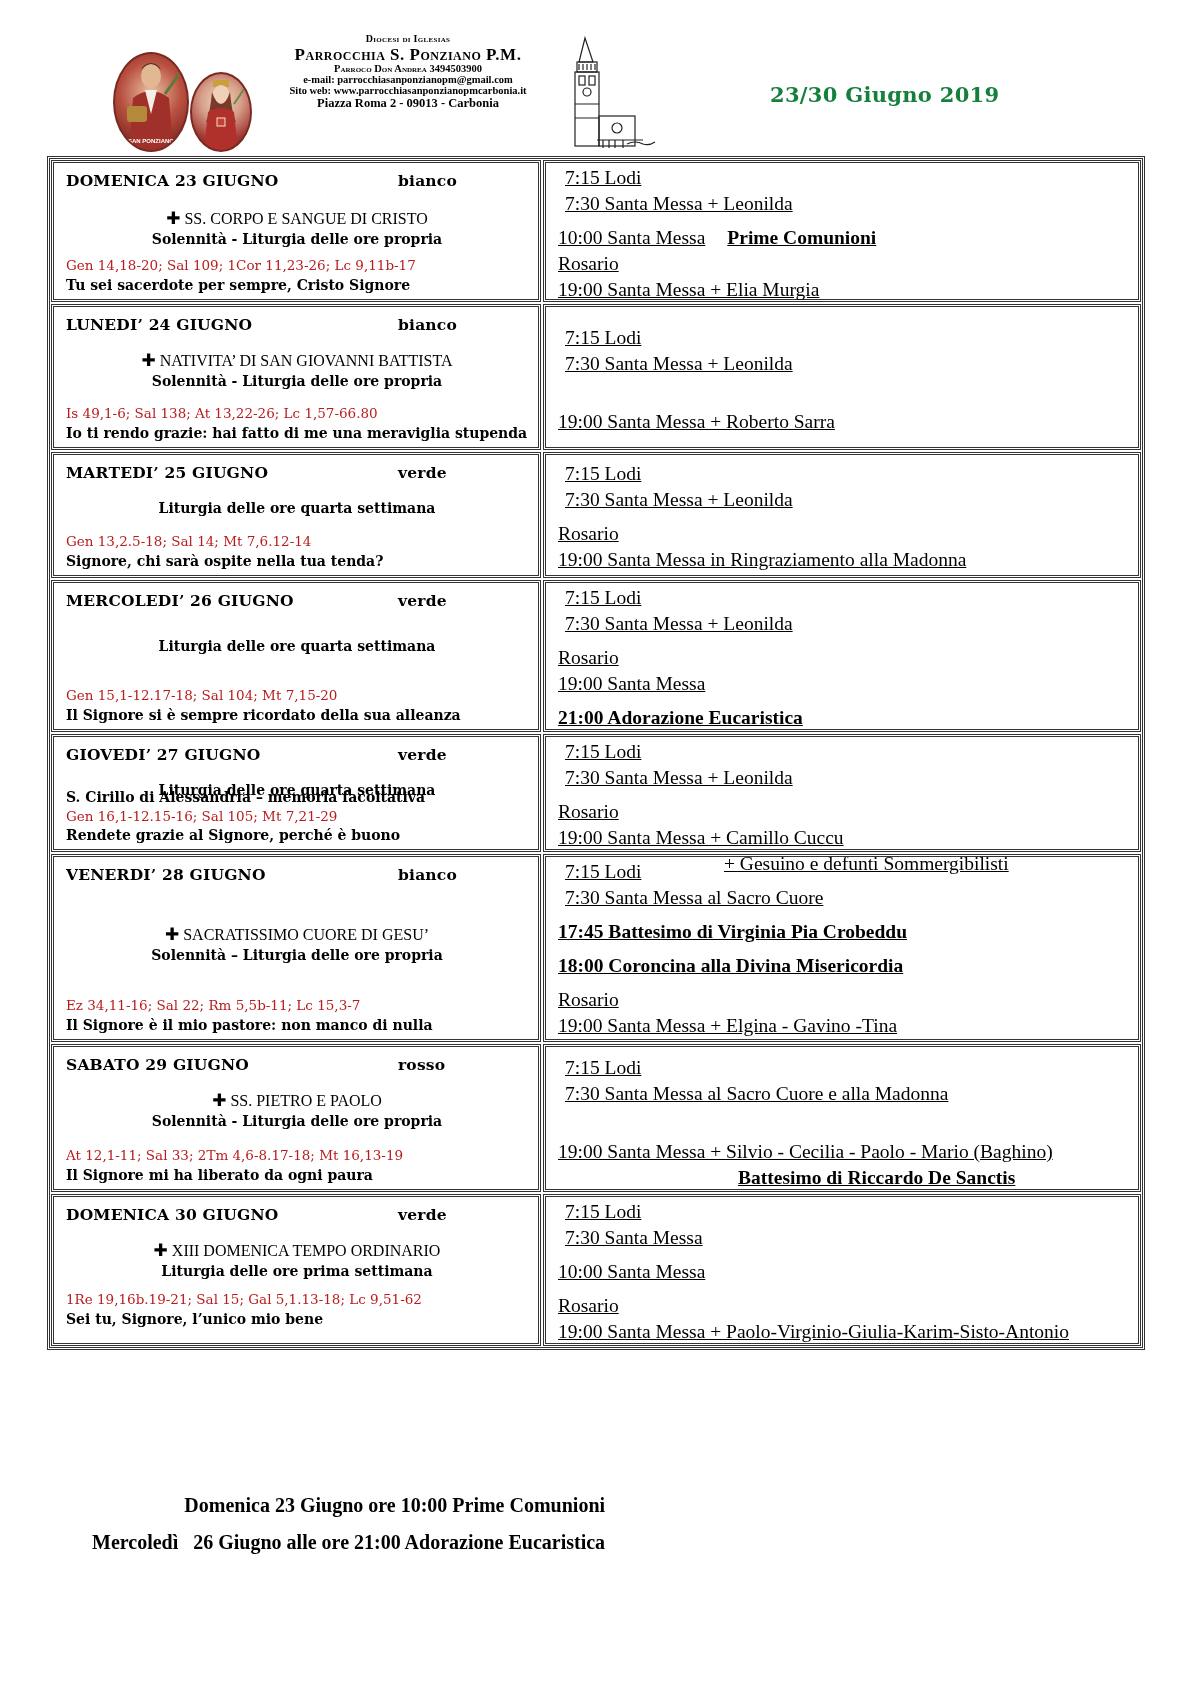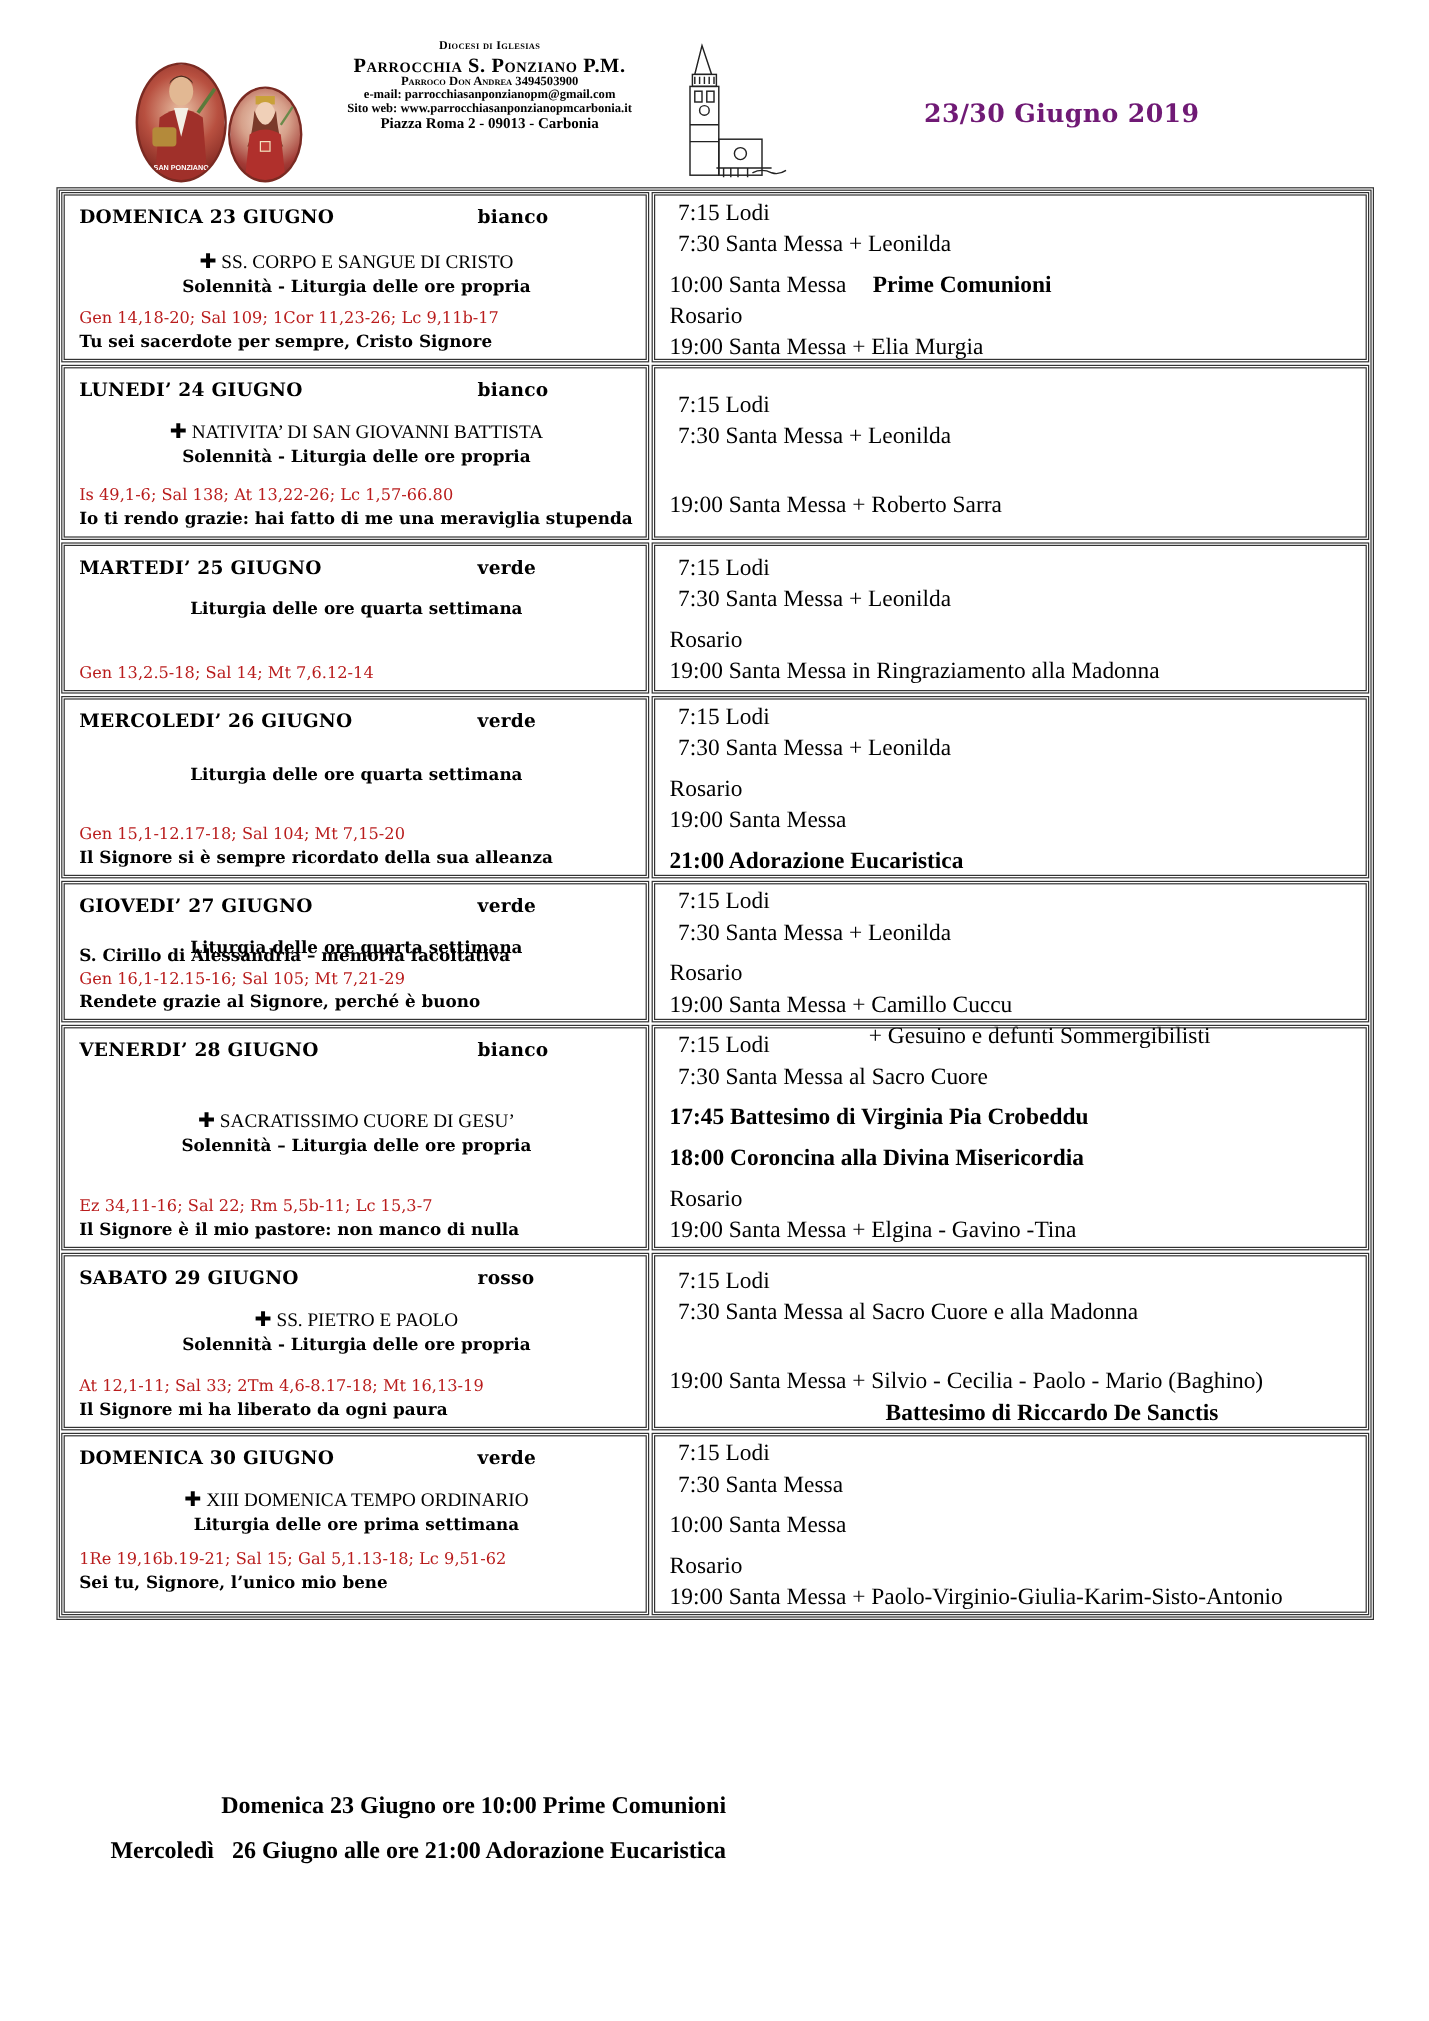--- a/index.html
+++ b/index.html
@@ -19,21 +19,21 @@
   .org .addr { font-size: 12.5px; font-weight: bold; margin-top: 1px; }
 
   .tower { position: absolute; left: 567px; top: 2px; width: 90px; height: 112px; }
   .date-title { position: absolute; left: 770px; top: 48px; font-family: "DejaVu Serif", serif; font-weight: bold; font-size: 21px; color: #4169d6; letter-spacing: 0.3px; }
 
   
   .schedule { position: absolute; left: 47px; top: 156px; width: 1098px; border: 3px double #333; box-sizing: border-box; }
   .row { display: flex; }
   .cell { border: 3px double #333; box-sizing: border-box; margin: 1px; }
   .left { width: 490px; padding: 4px 10px 4px 12px; position: relative; font-family: "DejaVu Serif", serif; font-size: 13.5px; }
-  .right { flex: 1; padding: 2px 10px 2px 12px; font-family: "Liberation Serif", serif; font-size: 19.5px; line-height: 26px; }
+  .right { flex: 1; padding: 2px 10px 2px 12px; font-family: "Liberation Serif", serif; font-size: 19.5px; line-height: 26px; text-decoration: underline; }
 
   .day-head { display: flex; justify-content: space-between; font-family: "DejaVu Serif", serif; font-weight: bold; font-size: 15.5px; letter-spacing: 0.2px; margin-top: 4px; }
   .day-head .color { width: 130px; }
   .feast { text-align: center; font-family: "Liberation Serif", serif; font-size: 16px; font-weight: normal; margin-top: 20px; line-height: 20px; }
   .feast .cross { font-family: "DejaVu Sans", sans-serif; font-weight: bold; font-size: 17px; margin-right: 4px; }
   .liturgy { text-align: center; font-family: "DejaVu Serif", serif; font-weight: bold; font-size: 14px; line-height: 20px; }
   .memoria { font-family: "DejaVu Serif", serif; font-weight: bold; font-size: 14px; line-height: 20px; }
   .readings { font-family: "DejaVu Serif", serif; font-size: 13.5px; line-height: 20px; color: #b91c1c; }
   .psalm { font-family: "DejaVu Serif", serif; font-weight: bold; font-size: 14px; line-height: 20px; white-space: nowrap; overflow: hidden; }
   .bottom { position: absolute; left: 12px; right: 10px; bottom: 4px; }
@@ -96,21 +96,21 @@
         <rect x="22" y="40" width="6" height="9"></rect>
       <circle cx="20" cy="56" r="4"></circle>
       <path d="M8 68 h24 M8 82 h24"></path>
       <rect x="32" y="80" width="36" height="30"></rect>
       <circle cx="50" cy="92" r="5"></circle>
       <path d="M30 104 h46 M36 104 v8 M42 104 v8 M48 104 v8 M56 104 v8"></path>
       <path d="M60 108 q8 -4 16 0 q6 2 12 -2"></path>
     </g>
   </svg>
 
-  <div class="date-title" style="color: #701a75;">23/30 Giugno 2019</div>
+  <div class="date-title" style="color: #15803d;">23/30 Giugno 2019</div>
 </div>
 
 <div class="schedule">
 
   <div class="row" style="height:144px;">
     <div class="cell left">
       <div class="day-head">
           <span>DOMENICA 23 GIUGNO</span>
           <span class="color">bianco</span>
         </div>
@@ -152,20 +152,21 @@
 
   <div class="row" style="height:128px;">
     <div class="cell left">
       <div class="day-head">
           <span>MARTEDI’ 25 GIUGNO</span>
           <span class="color">verde</span>
         </div>
       <div class="liturgy" style="margin-top:16px;">Liturgia delle ore quarta settimana</div>
       <div class="bottom">
         <div class="readings">Gen 13,2.5-18; Sal 14; Mt 7,6.12-14</div>
+        <div class="psalm">Signore, chi sarà ospite nella tua tenda?</div>
       </div>
     </div>
     <div class="cell right" style="padding-top:6px;">
       <div class="ev indent">7:15 Lodi</div>
       <div class="ev indent">7:30 Santa Messa + Leonilda</div>
       <div class="ev gap">Rosario</div>
       <div class="ev">19:00 Santa Messa in Ringraziamento alla Madonna</div>
     </div>
   </div>
 

